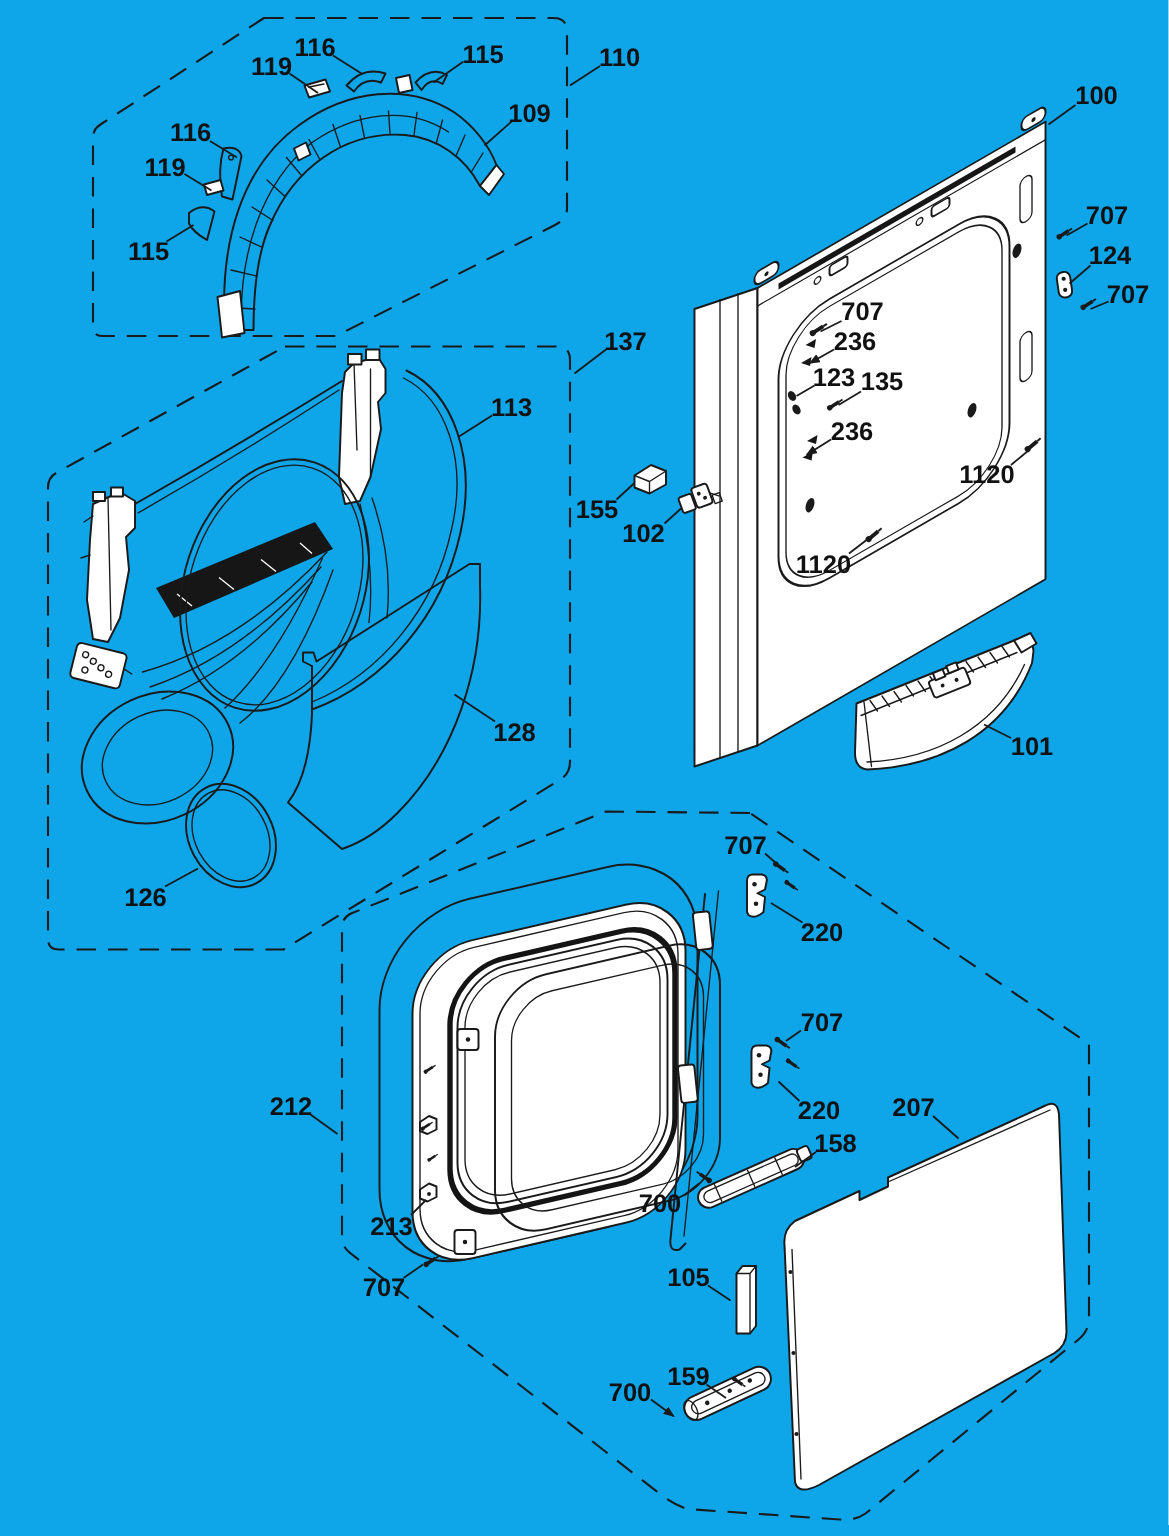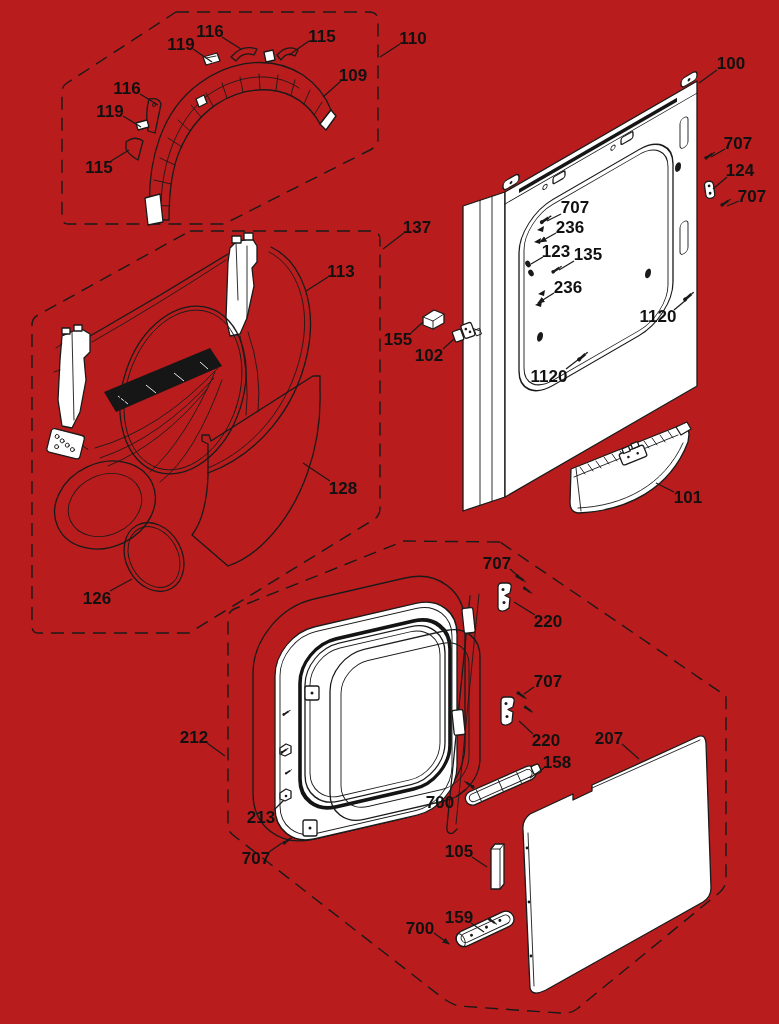--- a/index.html
+++ b/index.html
@@ -1,16 +1,16 @@
 <!DOCTYPE html>
 <html><head>
 <meta charset="utf-8">
 <style>
   html,body{margin:0;padding:0;background:#ffffff;}
-  #stage{position:relative;width:779px;height:1024px;background:#b91c1c;overflow:hidden;
+  #stage{position:relative;width:779px;height:1024px;background:#0ea5e9;overflow:hidden;
          font-family:"Liberation Sans",sans-serif;}
   svg{display:block;}
   .ln{fill:none;stroke:#1a1a1a;stroke-width:1.3;stroke-linecap:round;stroke-linejoin:round;}
   .ln-thin{fill:none;stroke:#1a1a1a;stroke-width:0.9;stroke-linecap:round;stroke-linejoin:round;}
   .ln-thick{fill:none;stroke:#141414;stroke-width:3.6;stroke-linejoin:round;}
   .fillw{fill:#ffffff;stroke:#1a1a1a;stroke-width:1.3;stroke-linejoin:round;}
   .filld{fill:#161616;stroke:none;}
   .dash{fill:none;stroke:#1a1a1a;stroke-width:1.4;stroke-dasharray:13 8;stroke-linejoin:round;}
   .whash{stroke:#ffffff;stroke-width:0.9;fill:none;}
   text.part-label{font-family:"Liberation Sans",sans-serif;font-weight:bold;}

